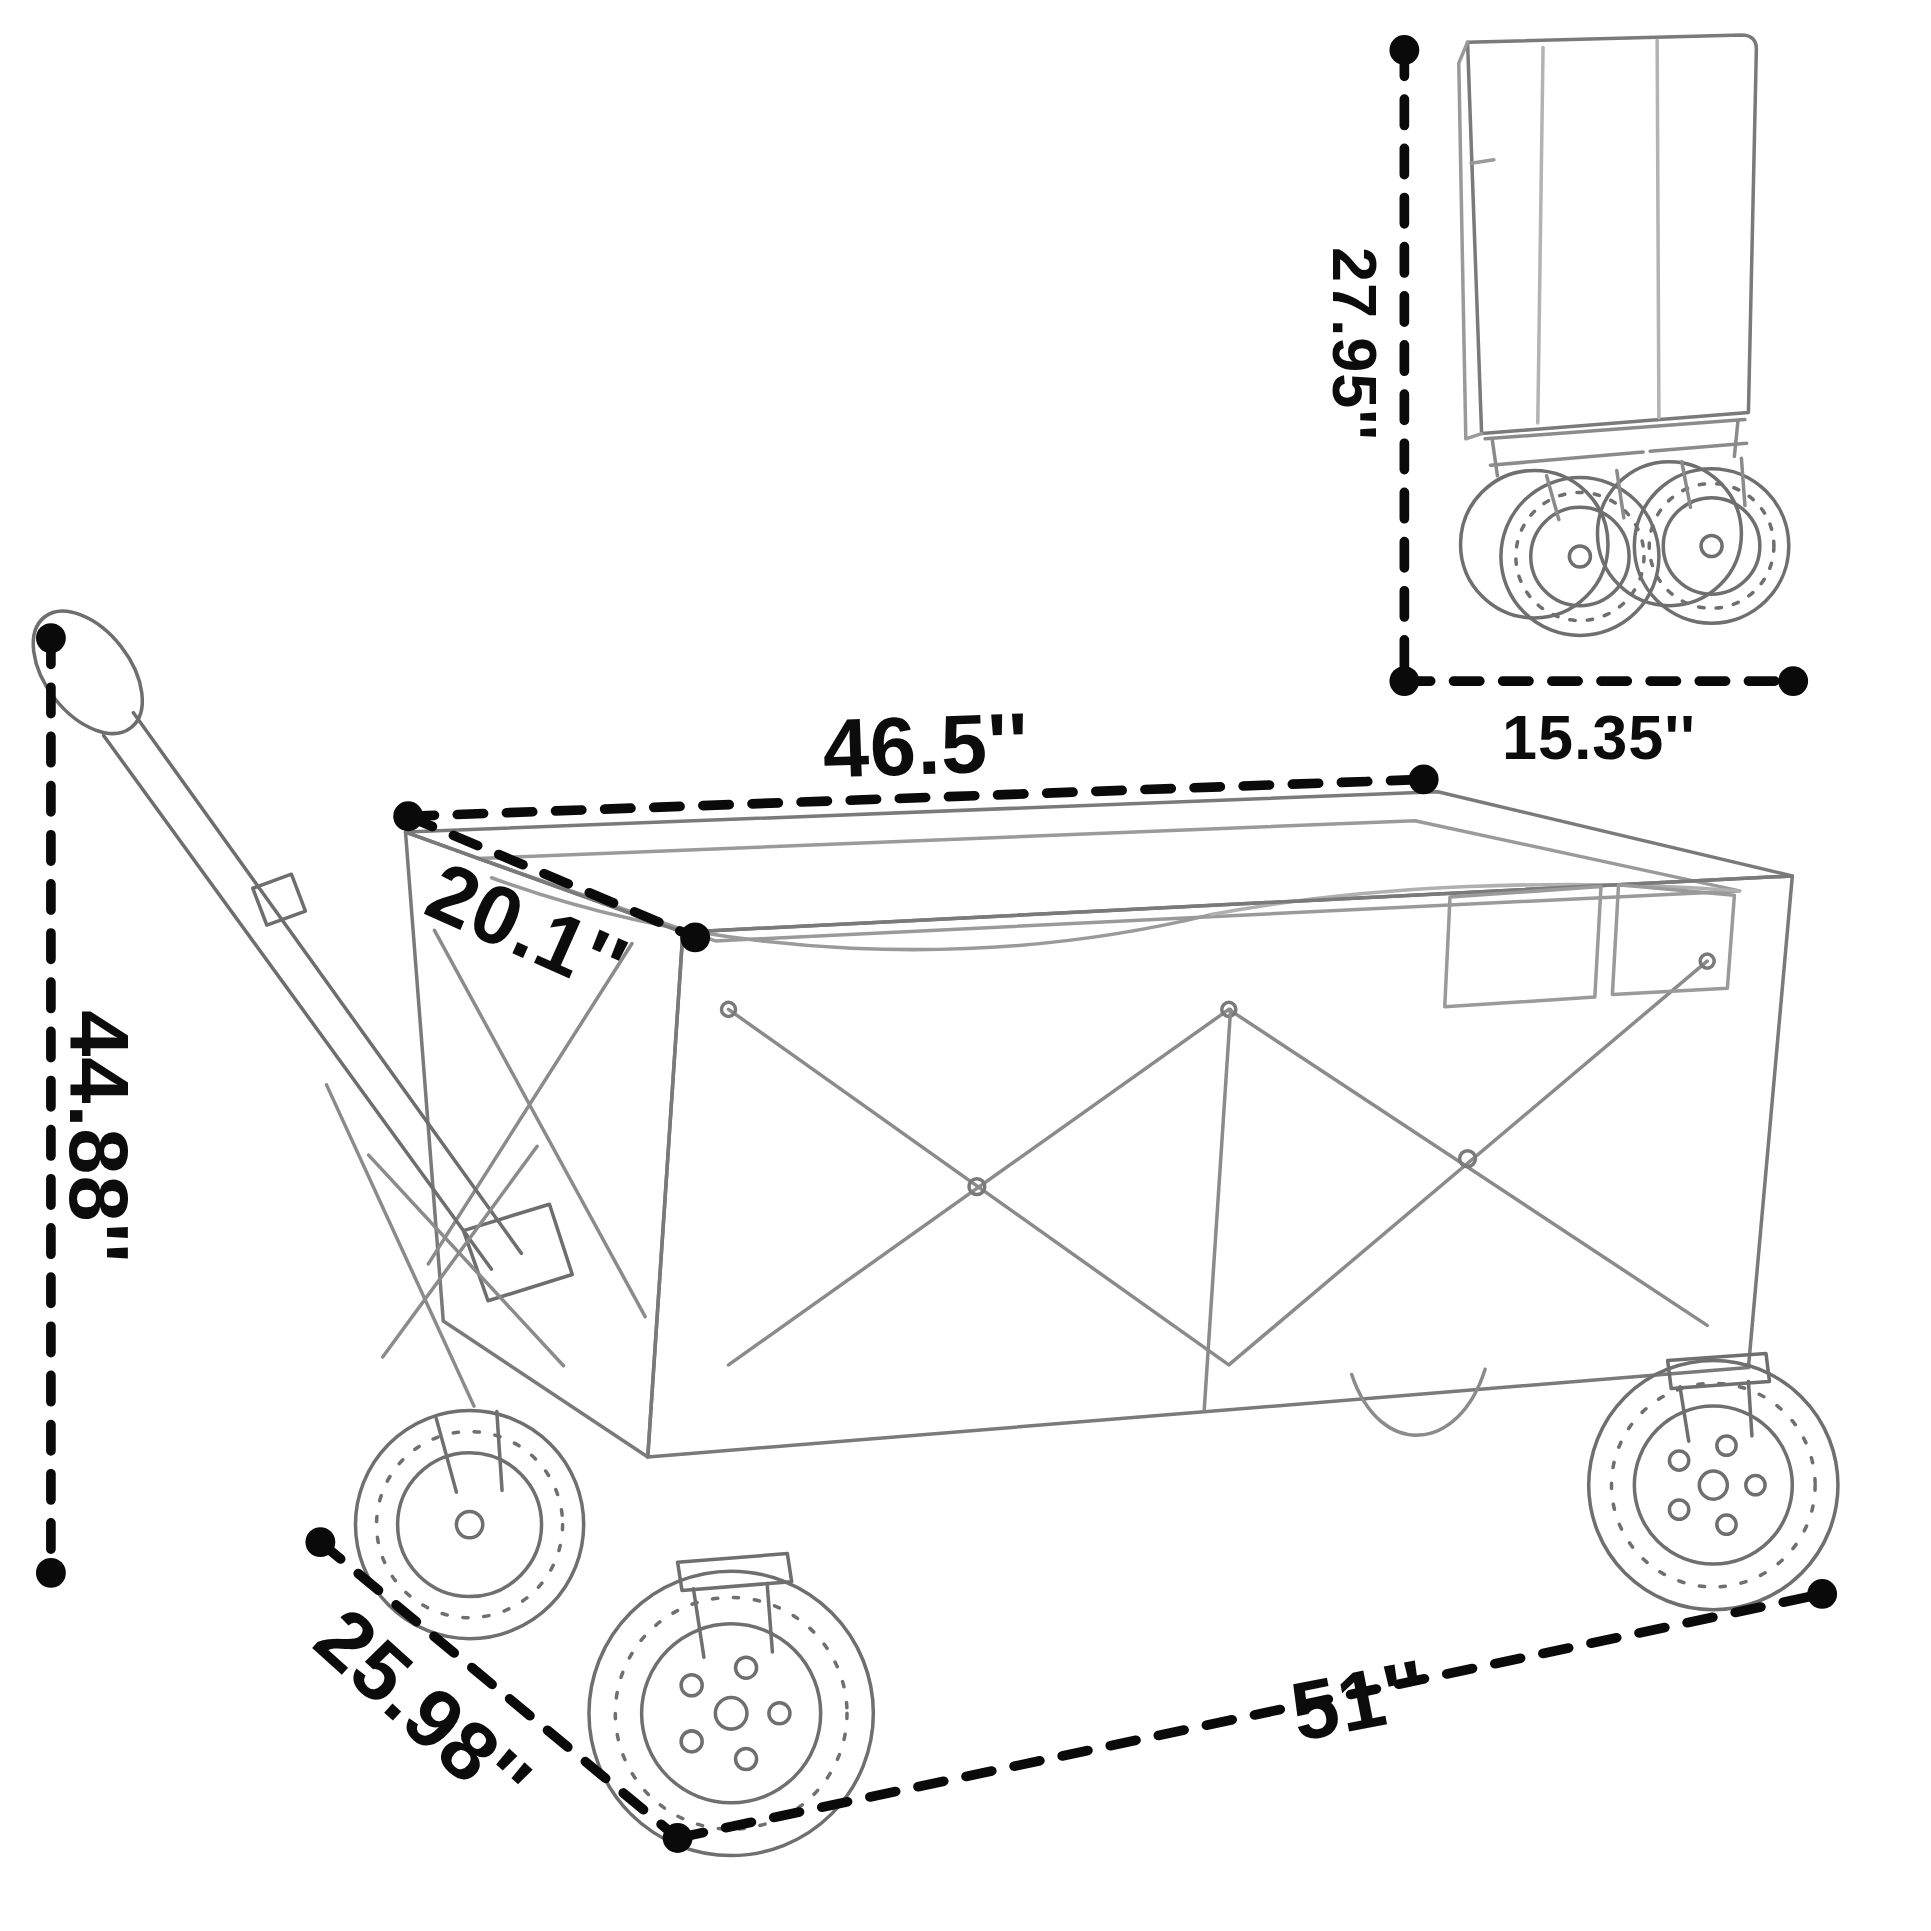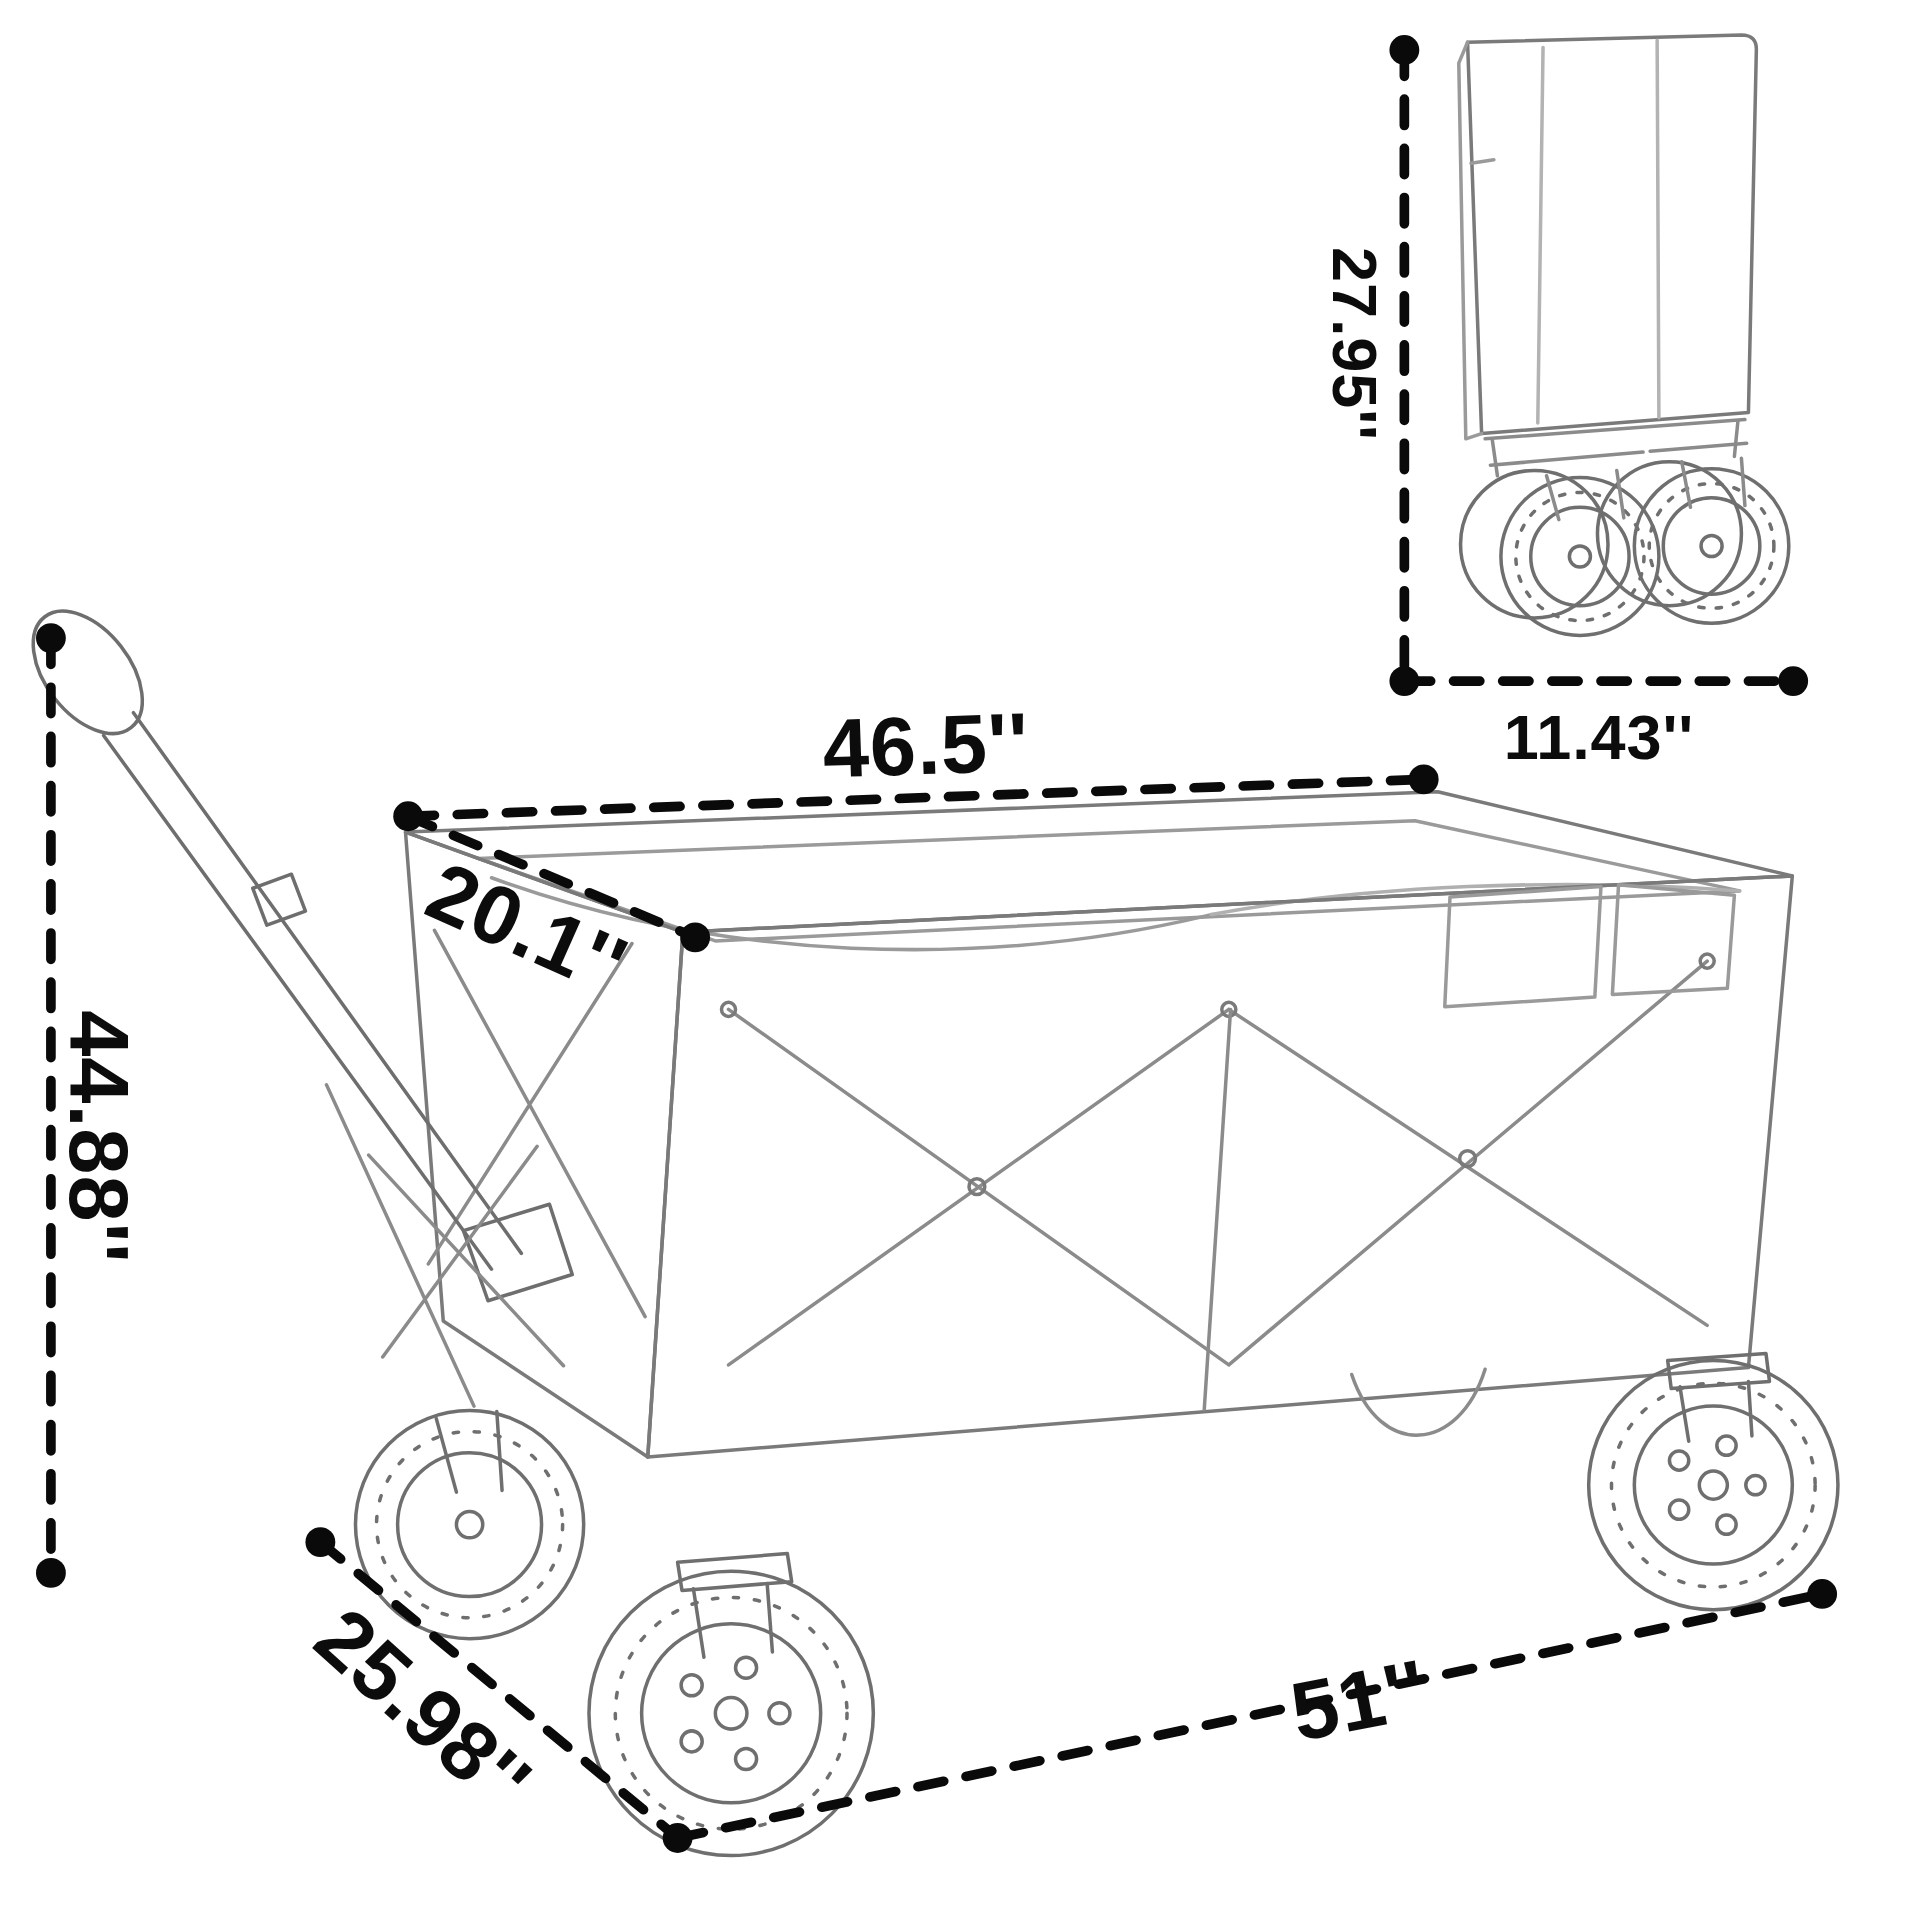--- a/index.html
+++ b/index.html
@@ -151,16 +151,16 @@
   <div class="dim-label lg" style="left:527px; top:929px; --r:24deg">20.1''</div>
 
   <div class="dim-label lg" style="left:98px; top:1137px; --r:90deg">44.88''</div>
 
   <div class="dim-label lg" style="left:423px; top:1710px; --r:42deg">25.98''</div>
 
   <div class="dim-label lg" style="left:1359px; top:1701px; --r:-11deg">51''</div>
 
   <div class="dim-label md" style="left:1355px; top:344px; --r:90deg">27.95''</div>
 
-  <div class="dim-label md" style="left:1599px; top:737px">11.43''</div>
+  <div class="dim-label md" style="left:1599px; top:737px">15.35''</div>
 
 </div>
 
 
 </body></html>

